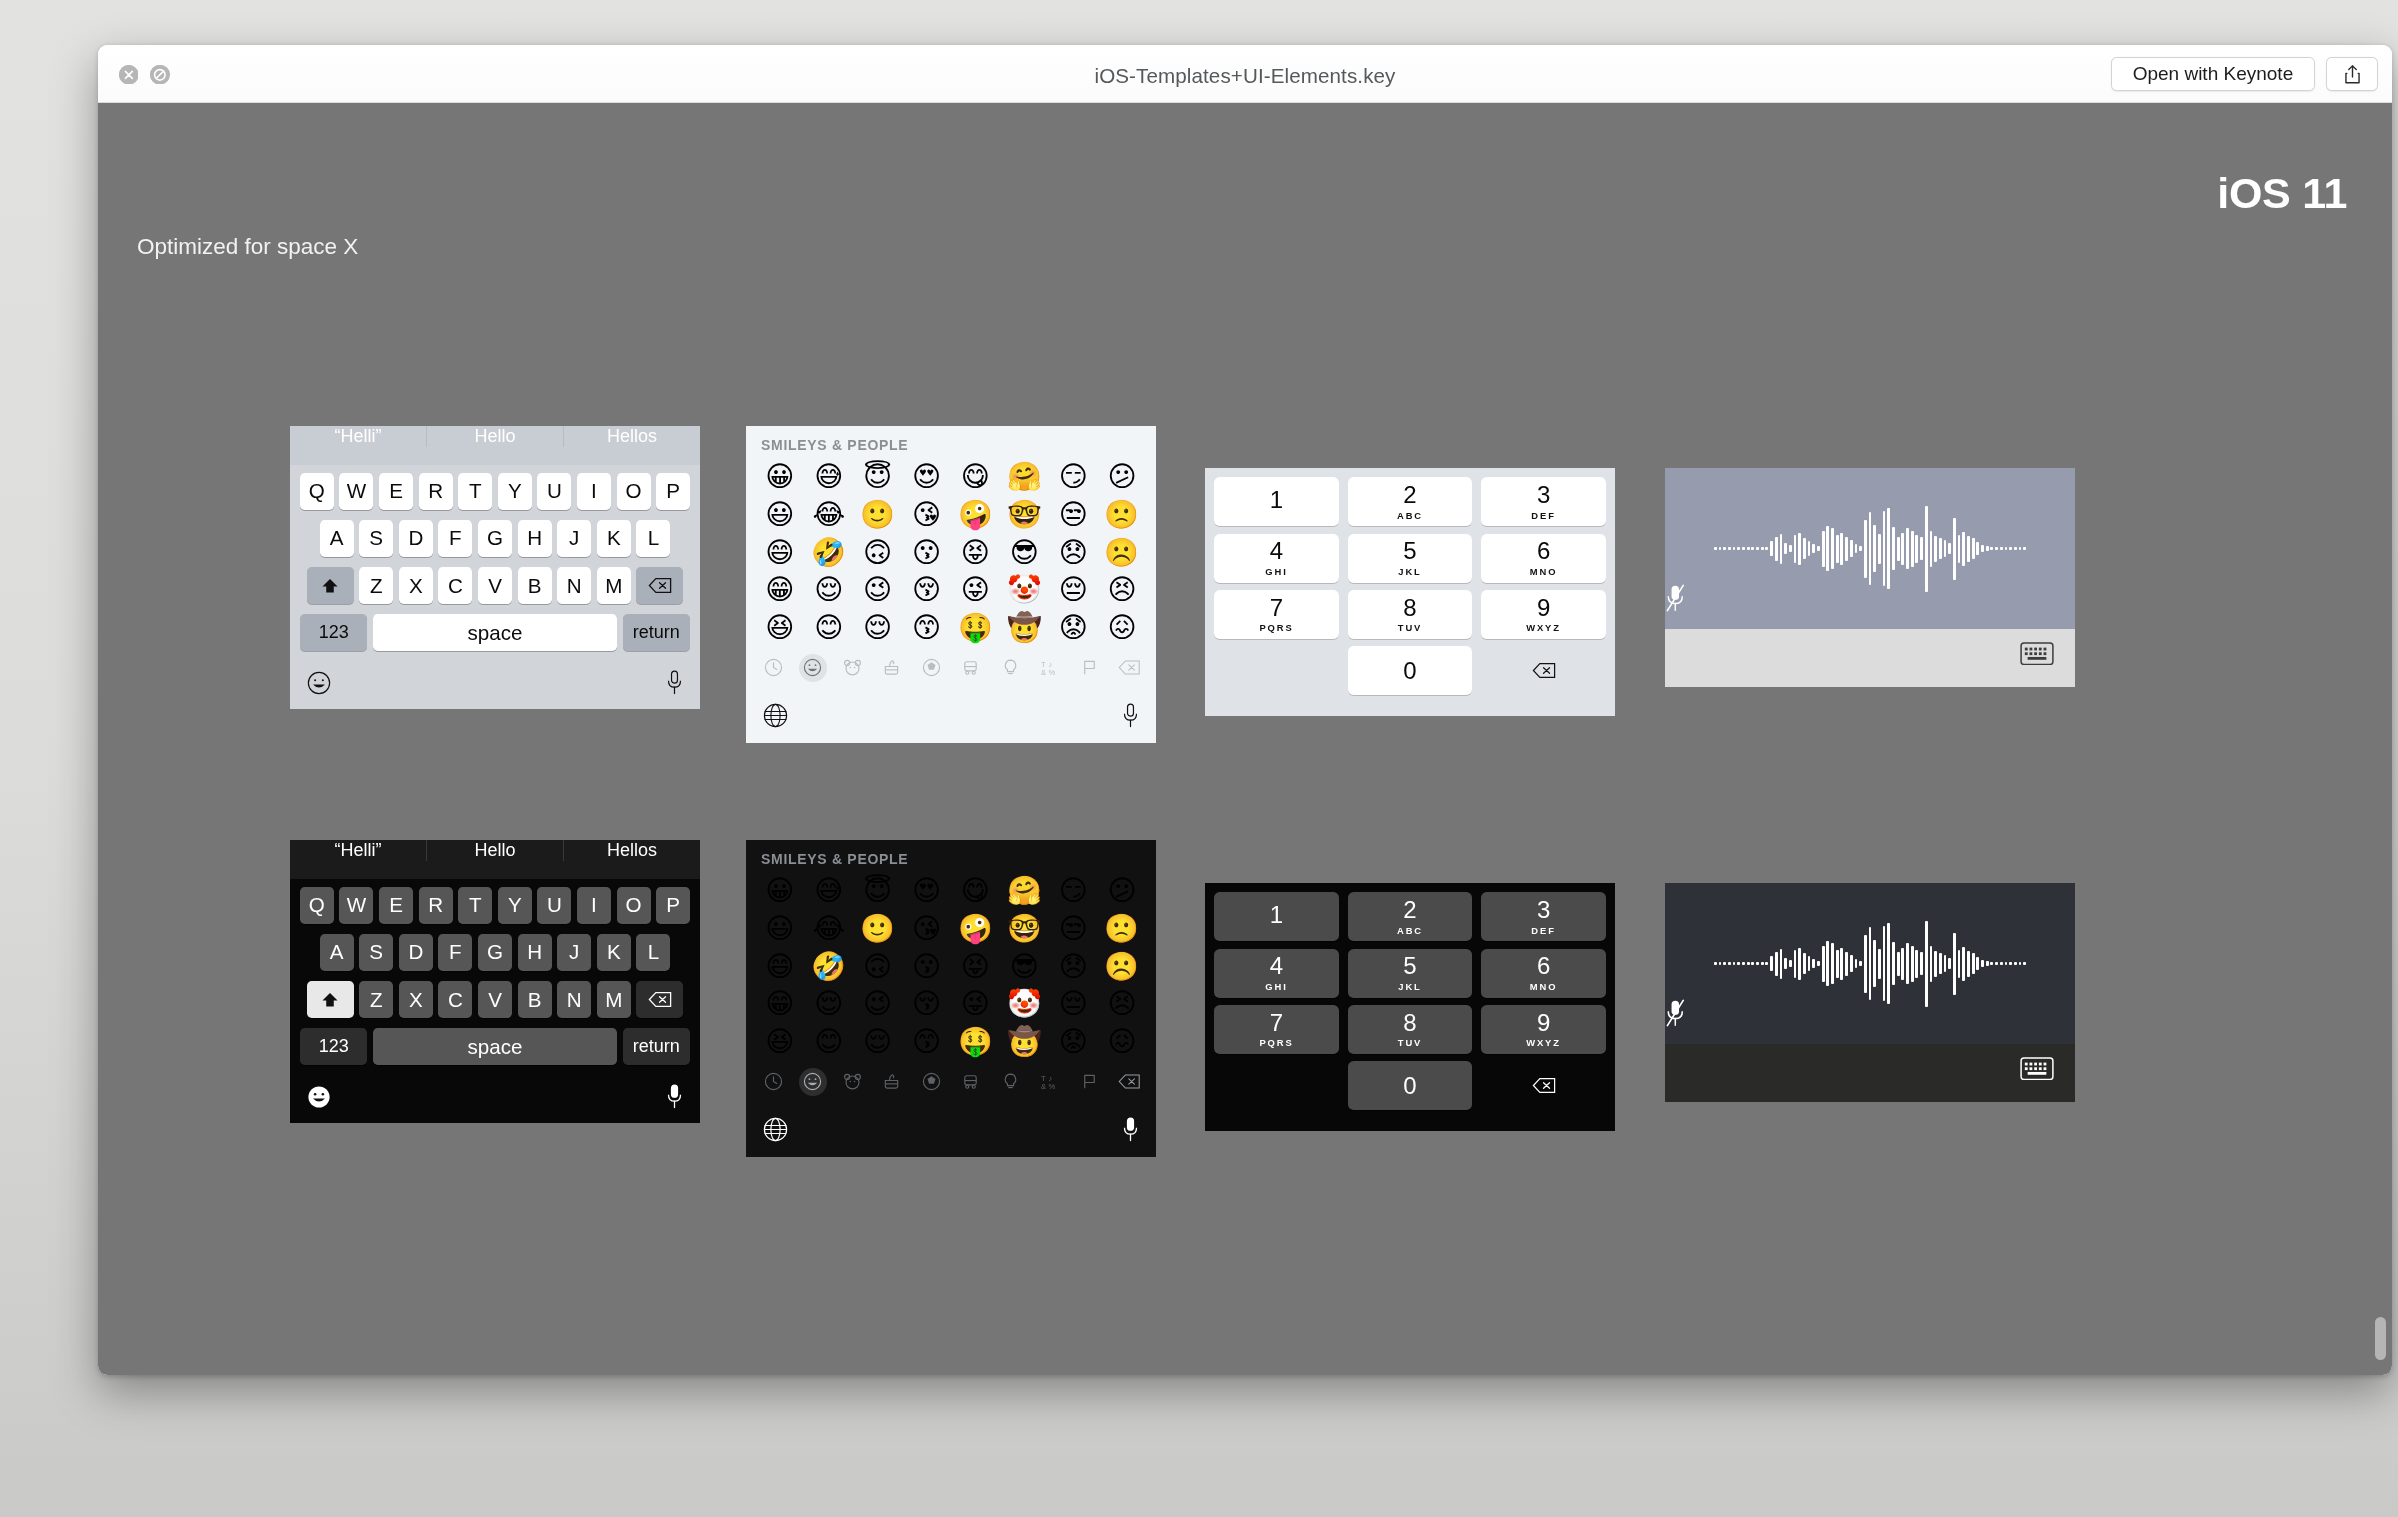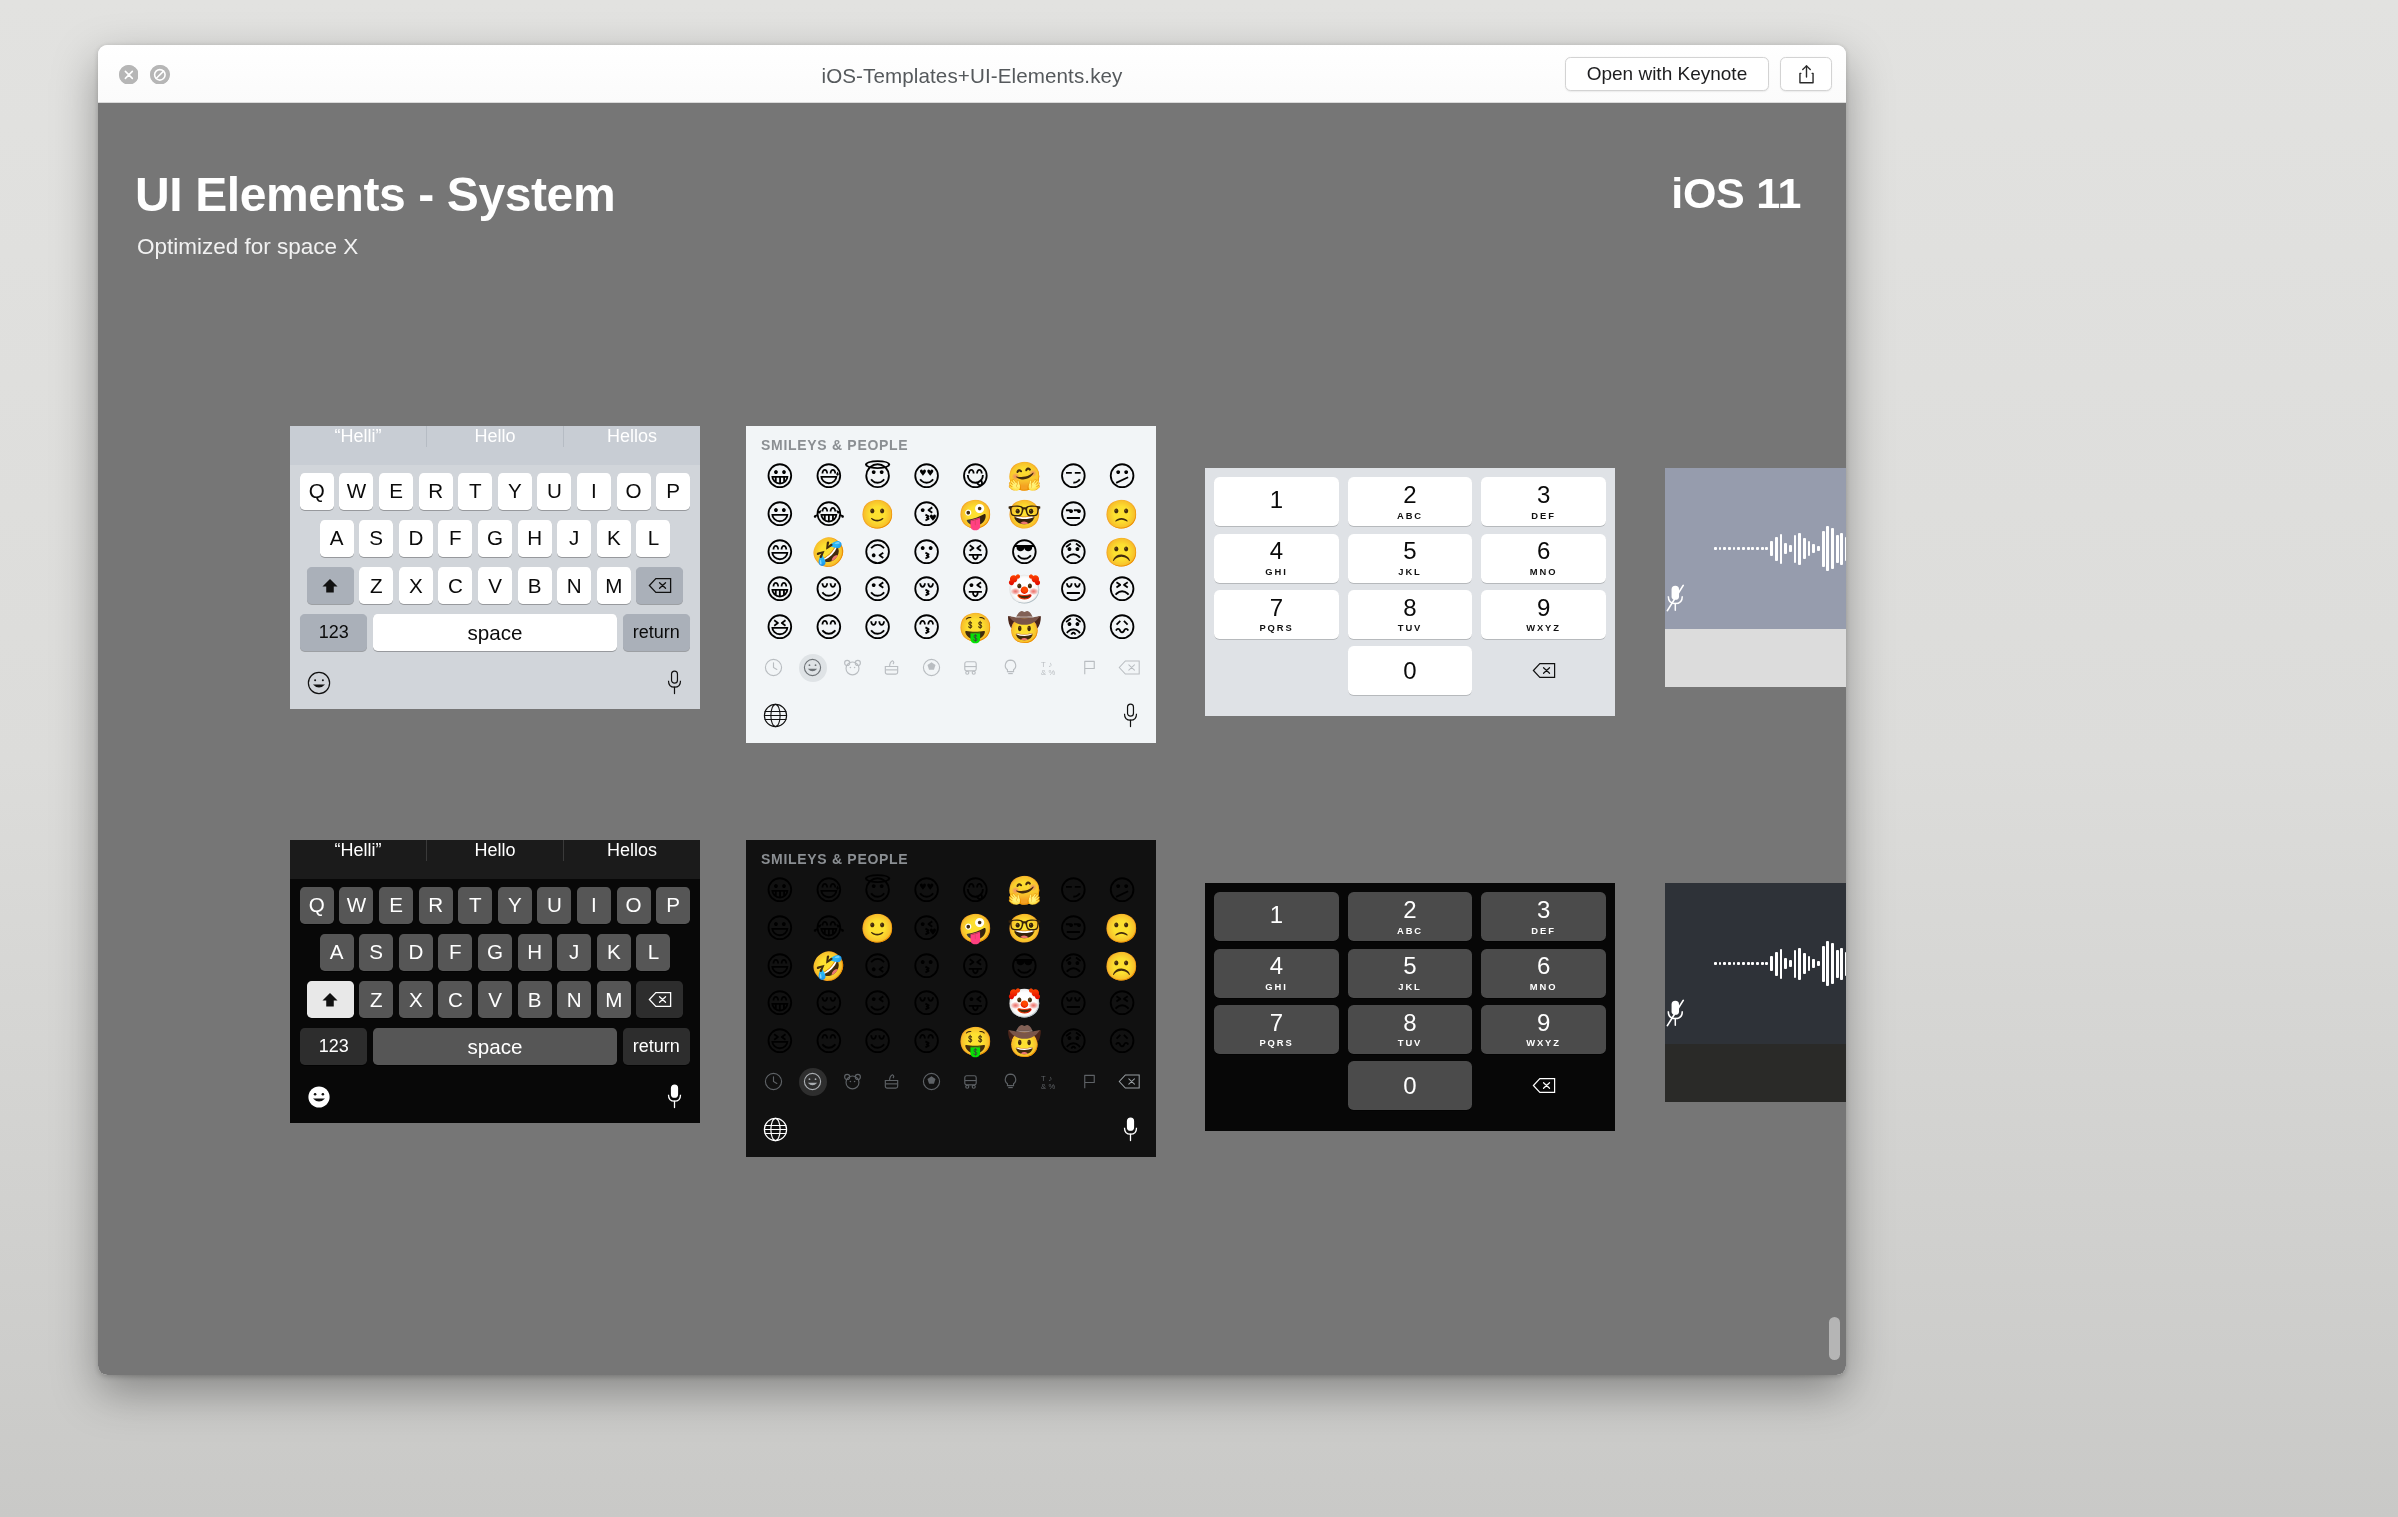--- a/index.html
+++ b/index.html
@@ -10,21 +10,21 @@
     overflow: hidden;
   }
   body {
     background: linear-gradient(180deg,#e2e2e0 0%,#dcdcda 50%,#c9c9c7 100%);
   }
 
   
   #window {
     position: absolute;
     left: 98px; top: 45px;
-    width: 1748px; height: 1330px;
+    width: 2294px; height: 1330px;
     background: #ffffff;
     border-radius: 9.4px;
     box-shadow: 0 17px 45px rgba(0,0,0,.35), 0 1.9px 5.6px rgba(0,0,0,.18);
     overflow: hidden;
   }
   #titlebar {
     position: relative;
     height: 58px;
     background: linear-gradient(180deg,#ffffff 0%,#fbfbfb 100%);
     border-bottom: 0.9px solid #dadada;
@@ -222,21 +222,20 @@
             <path d="M10 2 L10 14"></path>
               <path d="M6 6 L10 2 L14 6"></path>
             <path d="M4 10 L3 10 L3 20 L17 20 L17 10 L16 10"></path>
           </svg>
         </span>
       </div>
     </div>
   </div>
 
   <div id="canvas">
-    <div id="slide-title">UI Elements - System</div>
     <div id="slide-sub">Optimized for space X</div>
     <div id="os-badge">iOS 11</div>
 
     <div class="specimen" style="left:192px; top:323px;">
       <div class="kbd light">
         <div class="predict">
           <div class="predict-item">“Helli”</div>
           <div class="predict-item">Hello</div>
           <div class="predict-item">Hellos</div>
         </div>

